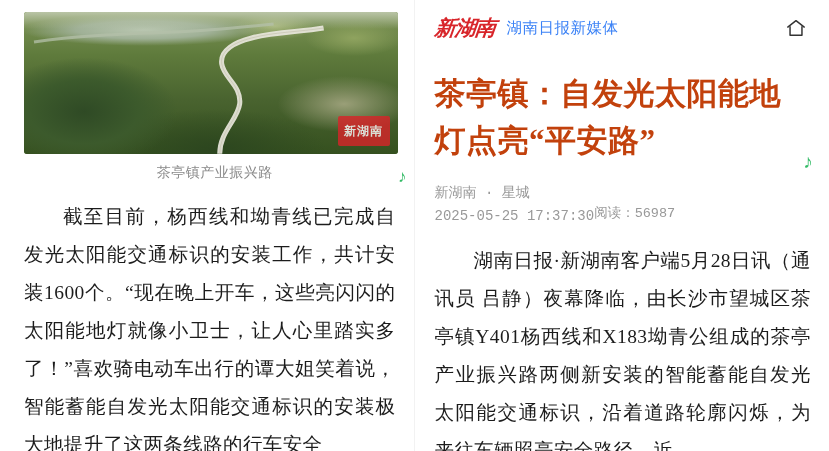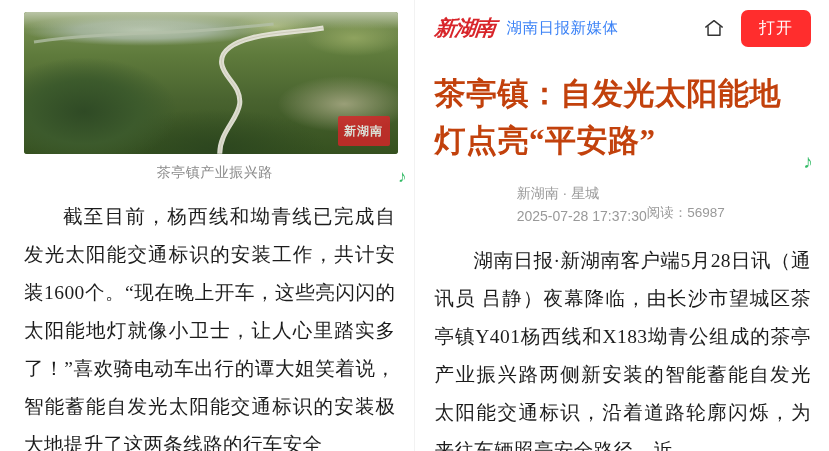--- a/index.html
+++ b/index.html
@@ -174,21 +174,22 @@
     font-weight: bold;
     font-size: 31px;
     line-height: 47px;
     color: #c2410c;
     letter-spacing: 0.5px;
   }
   .meta {
     margin: 18px 22px 0 20px;
     display: flex;
     align-items: flex-start;
-    justify-content: center;
+    justify-content: flex-start;
+    font-family: Liberation Mono, monospace;
   }
   .meta-left {
     font-size: 14px;
     color: #999999;
     line-height: 23px;
   }
   .meta-right {
     font-size: 13.5px;
     color: #999999;
     padding-top: 22px;
@@ -243,29 +244,28 @@
 
     <div class="topbar">
       <div class="brand-logo">新湖南</div>
       <div class="brand-sub">湖南日报新媒体</div>
       <div class="home-btn">
         <svg width="22" height="22" viewBox="0 0 24 24" fill="none" stroke="#333" stroke-width="1.6" stroke-linecap="round" stroke-linejoin="round">
           <path d="M3 11 L12 4 L21 11"></path>
           <path d="M5.5 10.5 V20 H18.5 V10.5"></path>
         </svg>
       </div>
-      <button class="open-btn">打开</button>
     </div>
 
     <h1 class="headline">茶亭镇：自发光太阳能地灯点亮“平安路”</h1>
 
     <div class="meta">
       <div class="meta-left">
         <div>新湖南 · 星城</div>
-        <div>2025-07-28 17:37:30</div>
+        <div>2025-05-25 17:37:30</div>
       </div>
       <div class="meta-right">阅读：56987</div>
     </div>
 
     <p class="right-body">湖南日报·新湖南客户端5月28日讯（通讯员 吕静）夜幕降临，由长沙市望城区茶亭镇Y401杨西线和X183坳青公组成的茶亭产业振兴路两侧新安装的智能蓄能自发光太阳能交通标识，沿着道路轮廓闪烁，为来往车辆照亮安全路径。近</p>
 
     <div class="note-right">♪</div>
   </div>
 
 </div>

